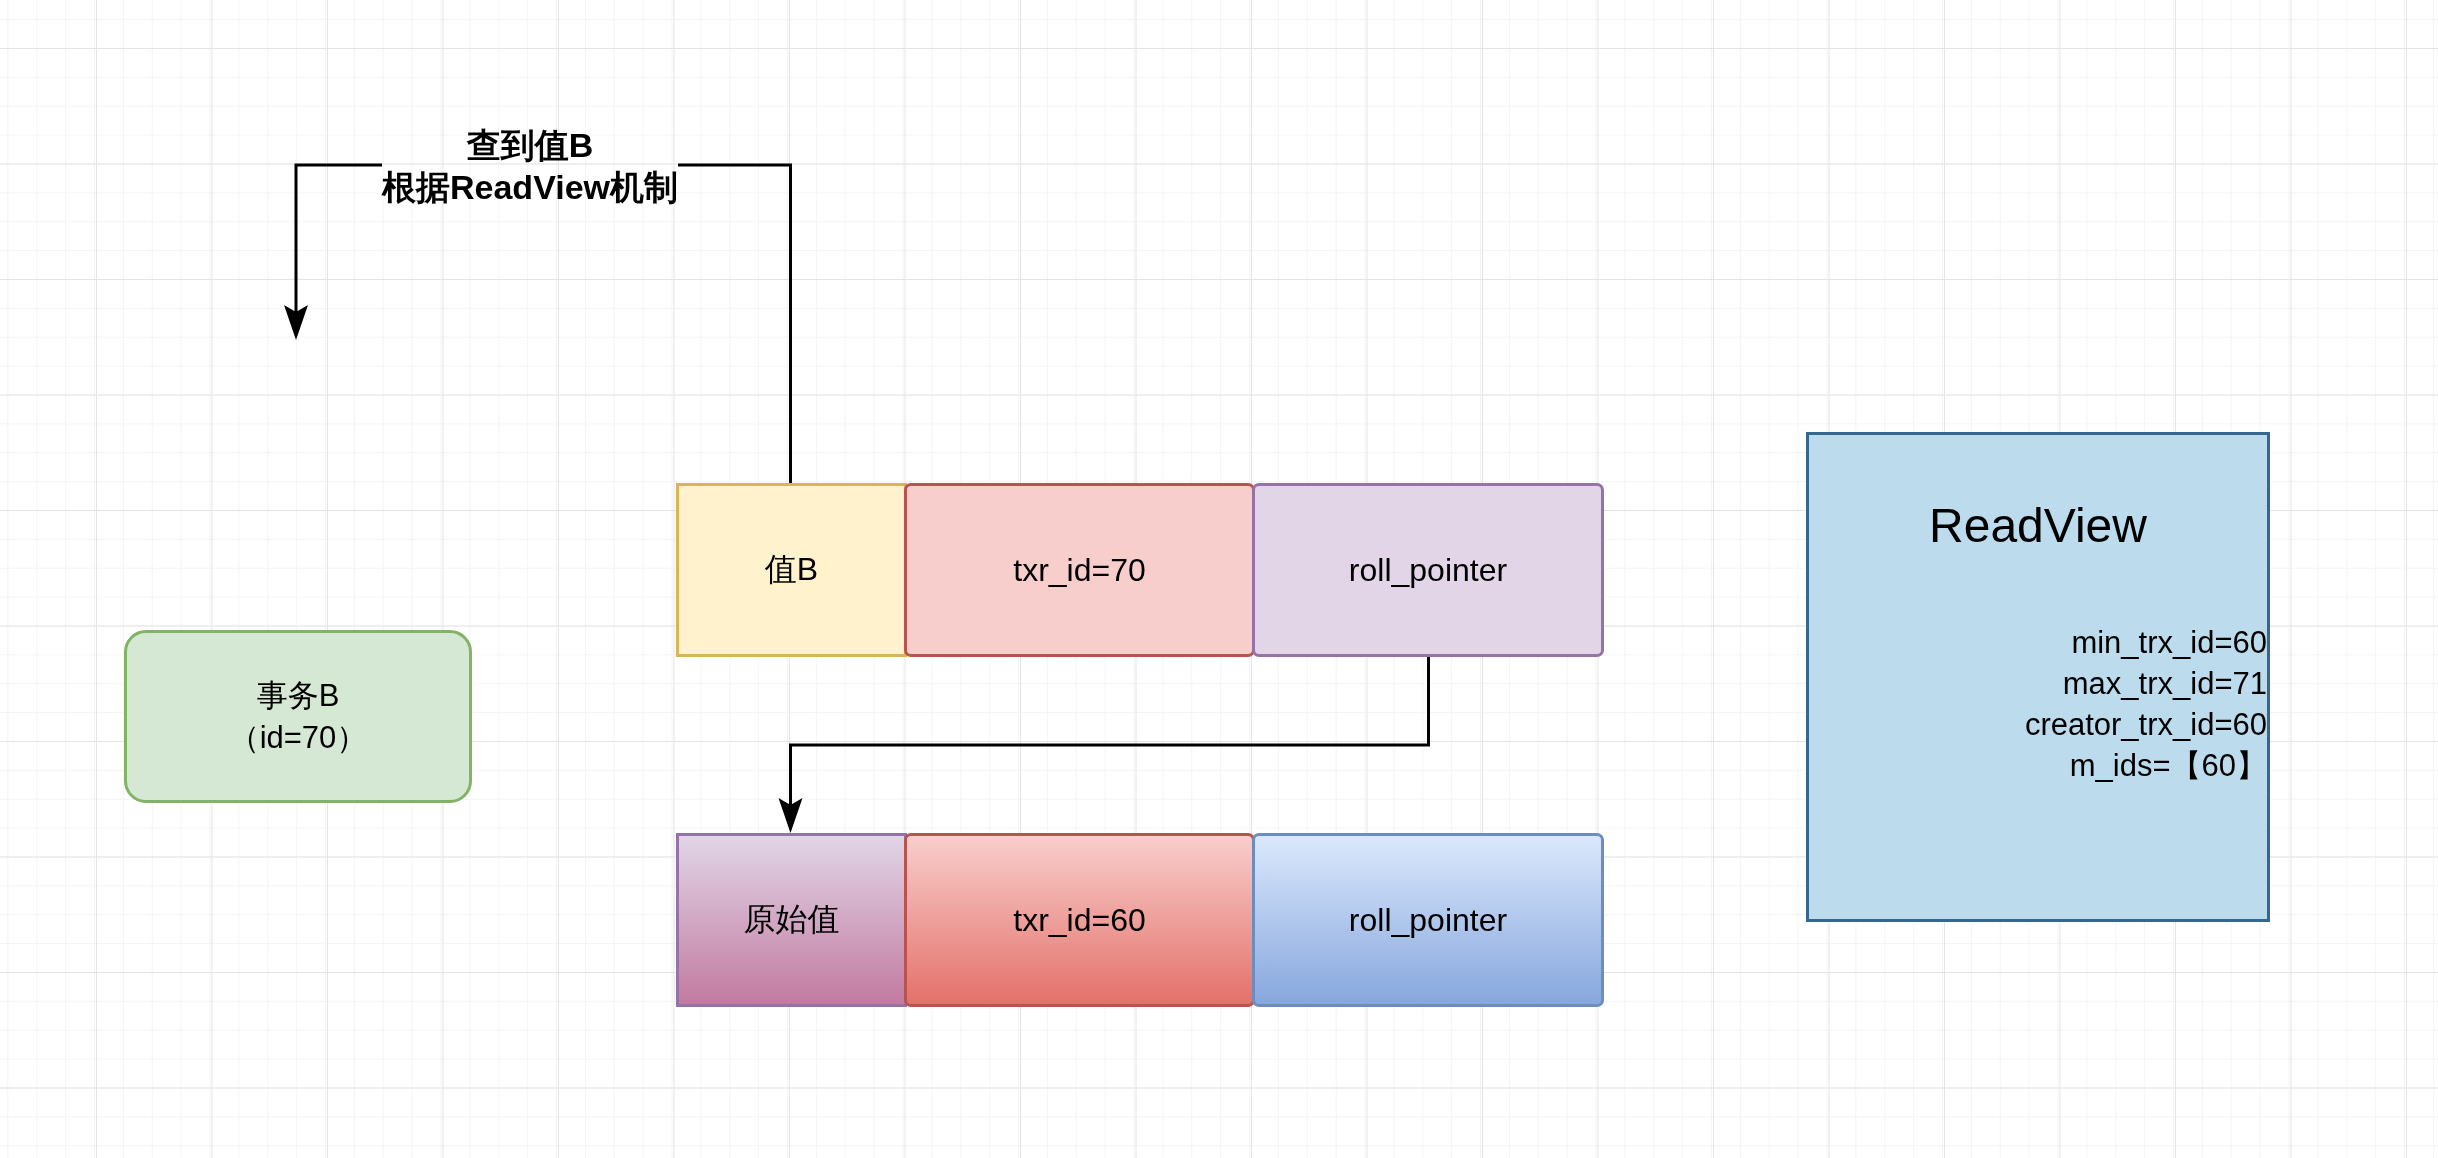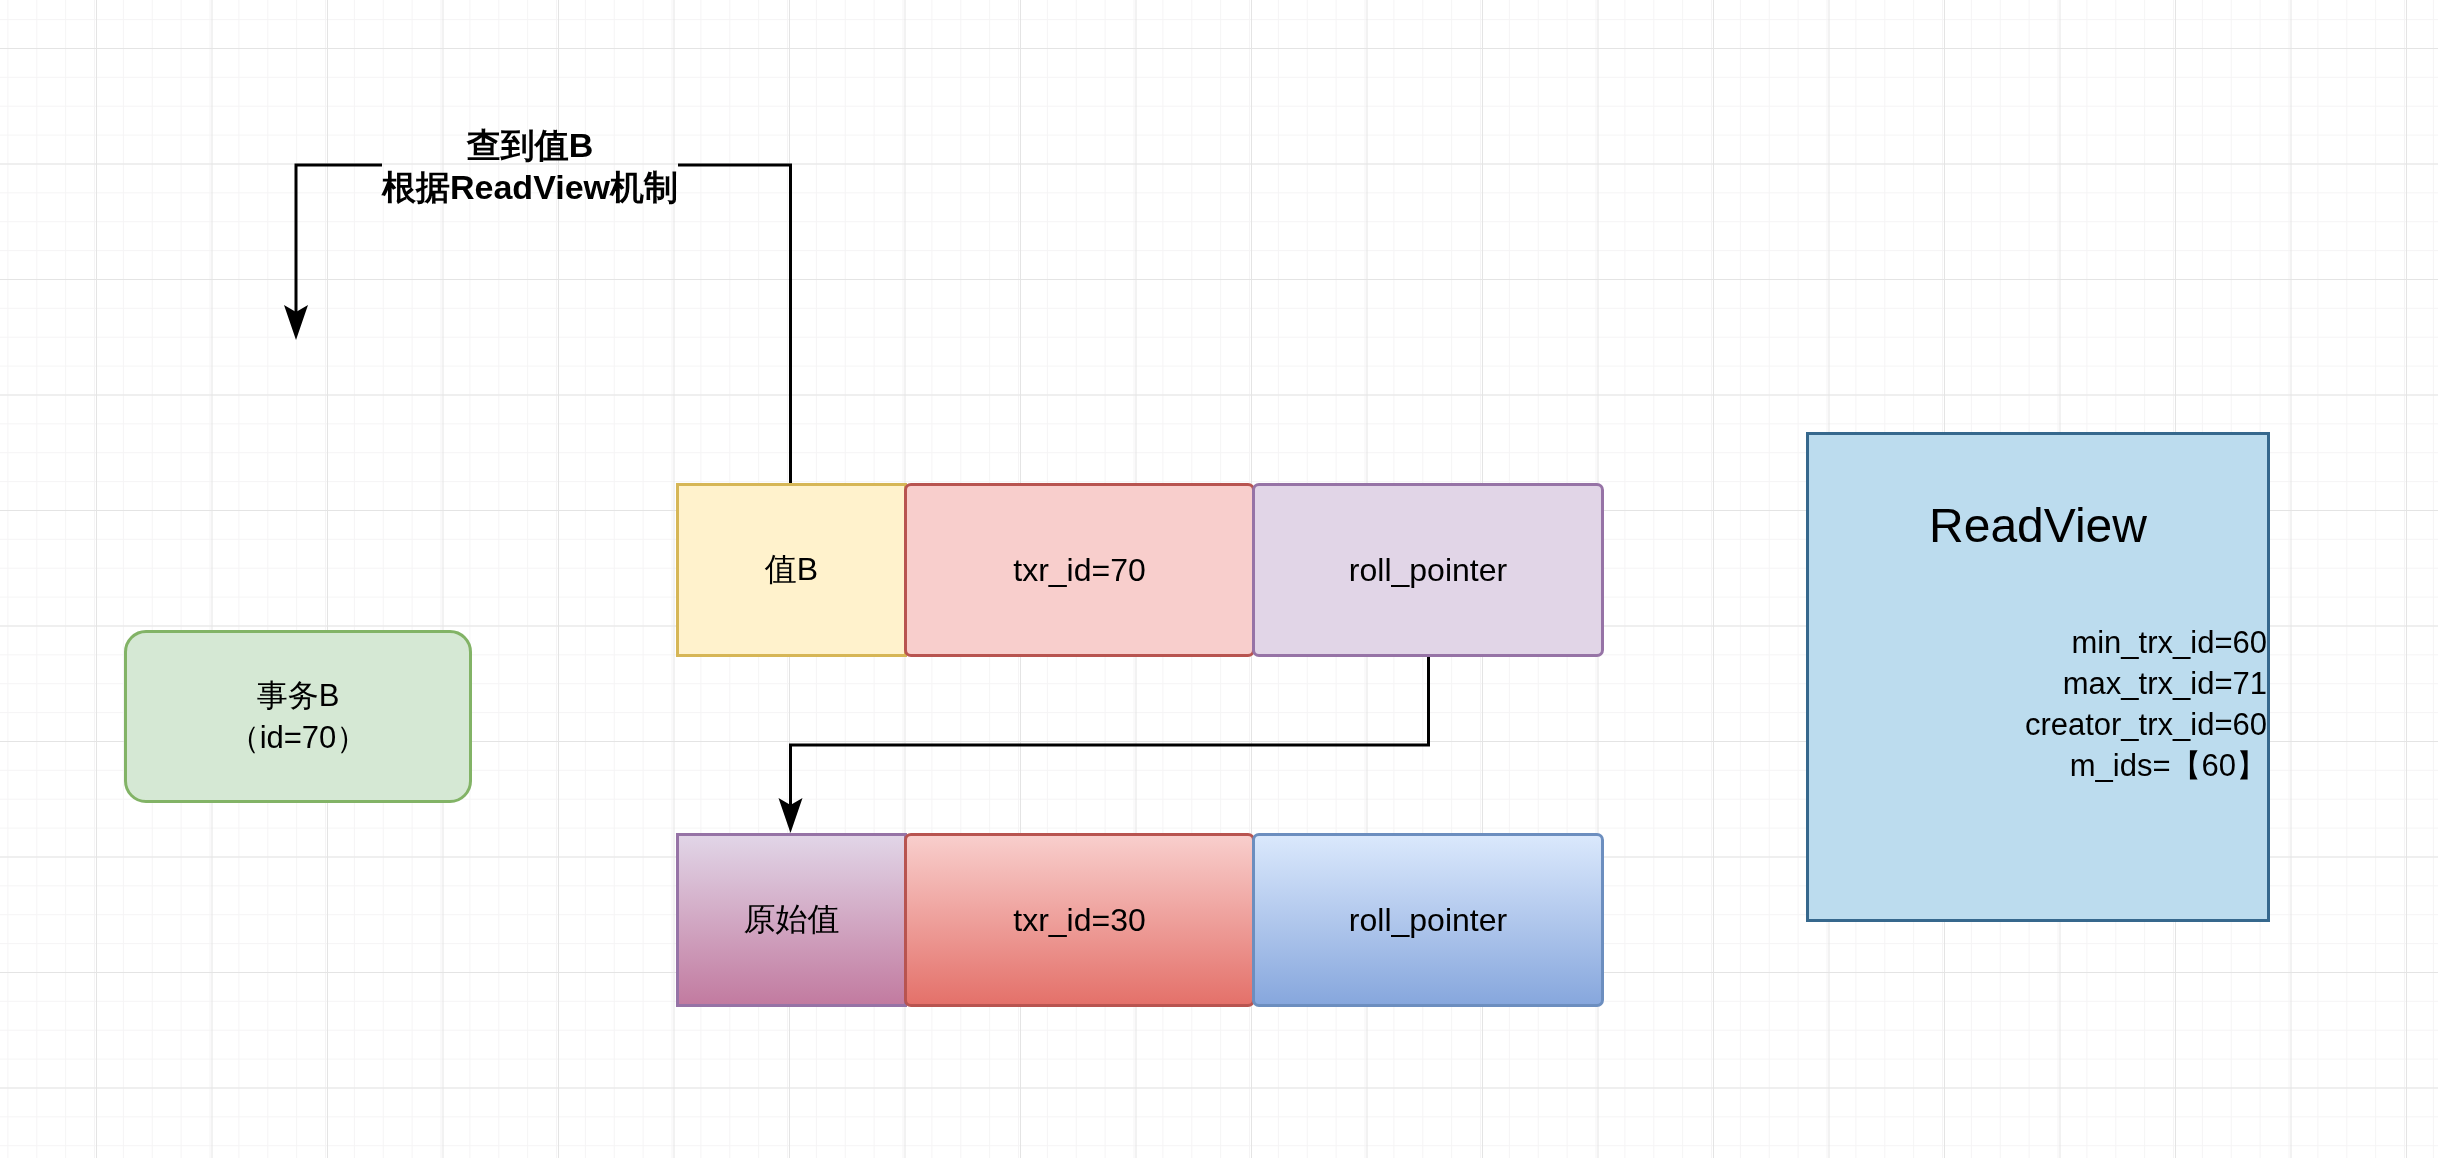--- a/index.html
+++ b/index.html
@@ -109,21 +109,21 @@
     <div class="cell c2 cell-purple">
       <span>roll_pointer</span>
     </div>
   </div>
 
   <div class="vrow vrow-2">
     <div class="cell c0 cell-mauve-grad">
       <span>原始值</span>
     </div>
     <div class="cell c1 cell-red-grad">
-      <span>txr_id=30</span>
+      <span>txr_id=60</span>
     </div>
     <div class="cell c2 cell-blue-grad">
       <span>roll_pointer</span>
     </div>
   </div>
 
   <div class="readview">
     <div class="rv-title">ReadView</div>
     <div class="rv-fields">
       <div>min_trx_id=60</div>

